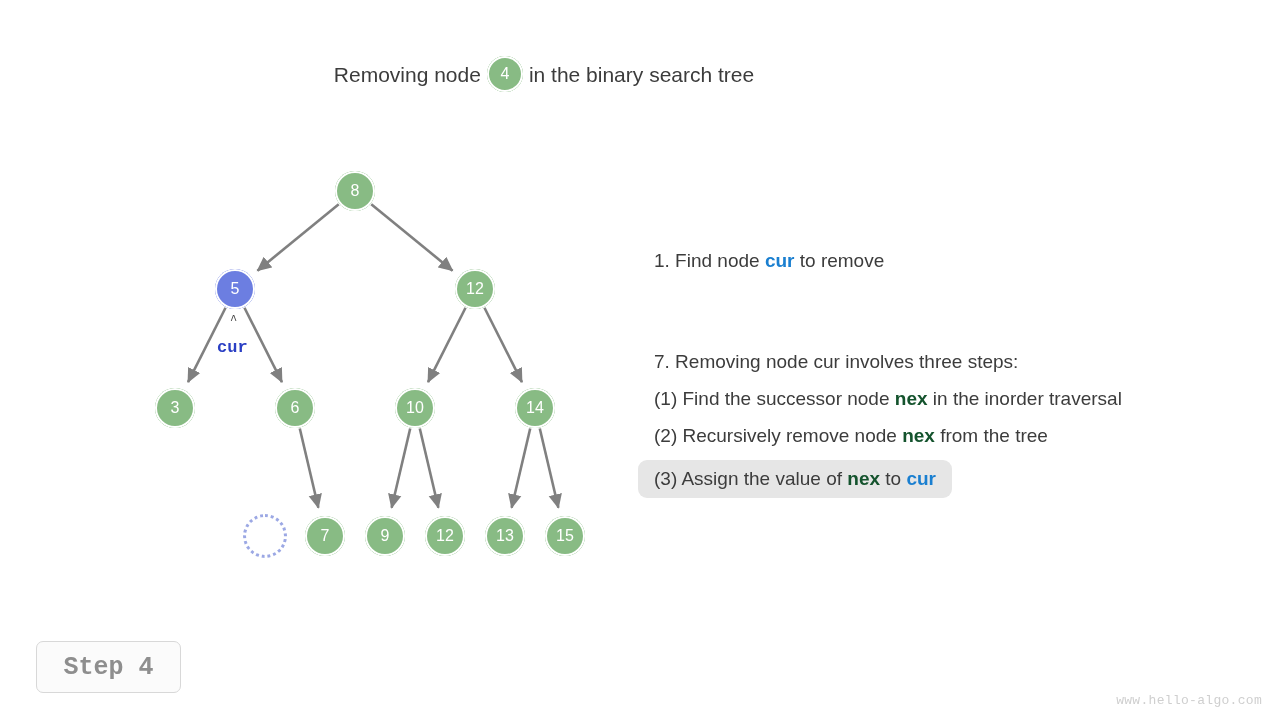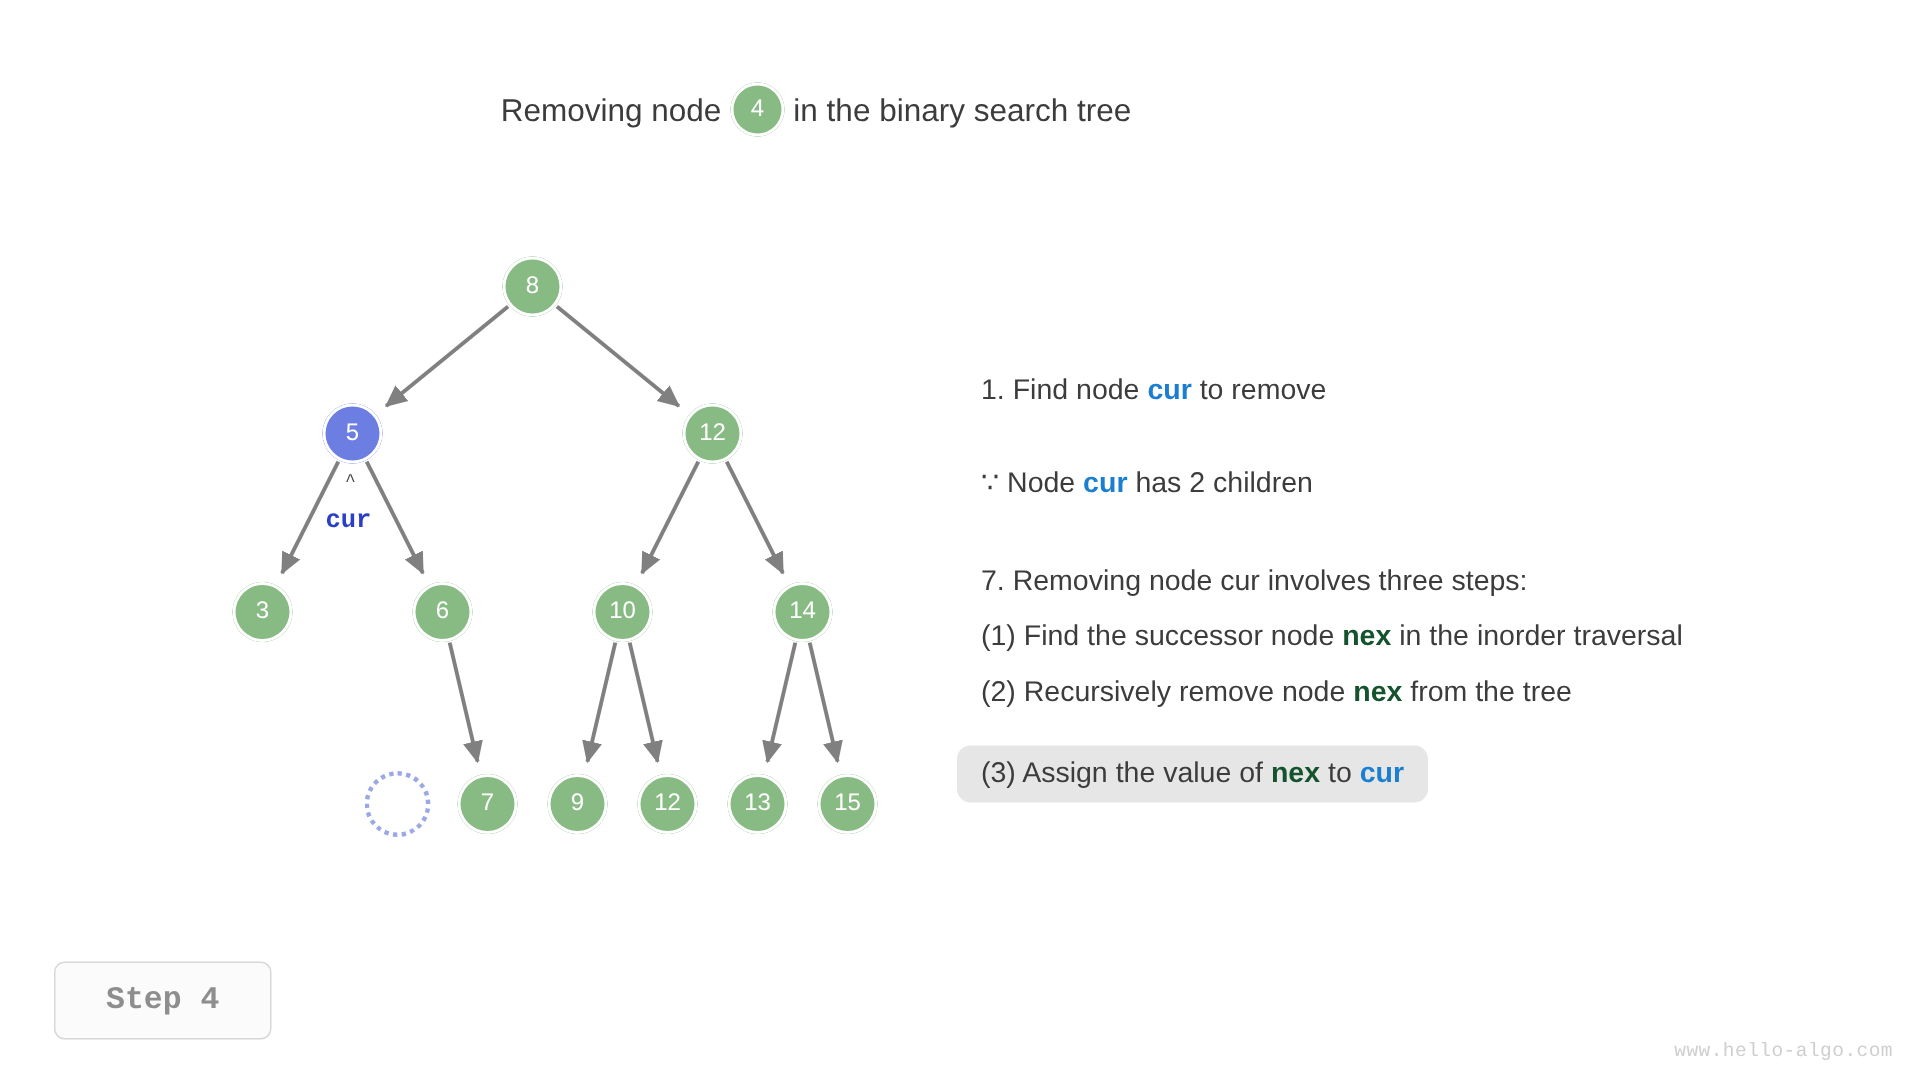--- a/index.html
+++ b/index.html
@@ -124,37 +124,36 @@
   .gap-sm  { height: 11px; }
   .kw-cur { color: #1a7fd0; font-weight: bold; }
   .kw-nex { color: #14532d; font-weight: bold; }
   .hl {
     display: inline-block;
     background: #e6e6e6;
     border-radius: 9px;
     padding: 6px 16px;
     margin-left: -16px;
     line-height: 26px;
-    margin-top: 11px;
   }
 
   
   #step-badge {
     position: absolute;
     left: 36px;
     top: 641px;
     width: 145px;
     height: 52px;
     border: 1px solid #d8d8d8;
     border-radius: 7px;
     background: #fbfbfb;
     text-align: center;
     line-height: 52px;
     font-family: "Liberation Mono", monospace;
-    font-size: 21px;
+    font-size: 25px;
     font-weight: bold;
     color: #8e8e8e;
     box-sizing: border-box;
   }
 
   
   #watermark {
     position: absolute;
     right: 18px;
     bottom: 12px;
@@ -212,23 +211,20 @@
 </div>
 
 <div id="panel">
 
   <div class="p-line">
     <span>1. Find node </span><span class="kw-cur">cur</span><span> to remove</span>
   </div>
 
   <div class="gap-big"></div>
 
-  <div class="p-line">
-    <span>∵ Node </span><span class="kw-cur">cur</span><span> has 2 children</span>
-  </div>
 
   <div class="gap-mid"></div>
 
   <div class="p-line">7. Removing node cur involves three steps:</div>
 
   <div class="gap-sm"></div>
 
   <div class="p-line">
     <span>(1) Find the successor node </span><span class="kw-nex">nex</span><span> in the inorder traversal</span>
   </div>

